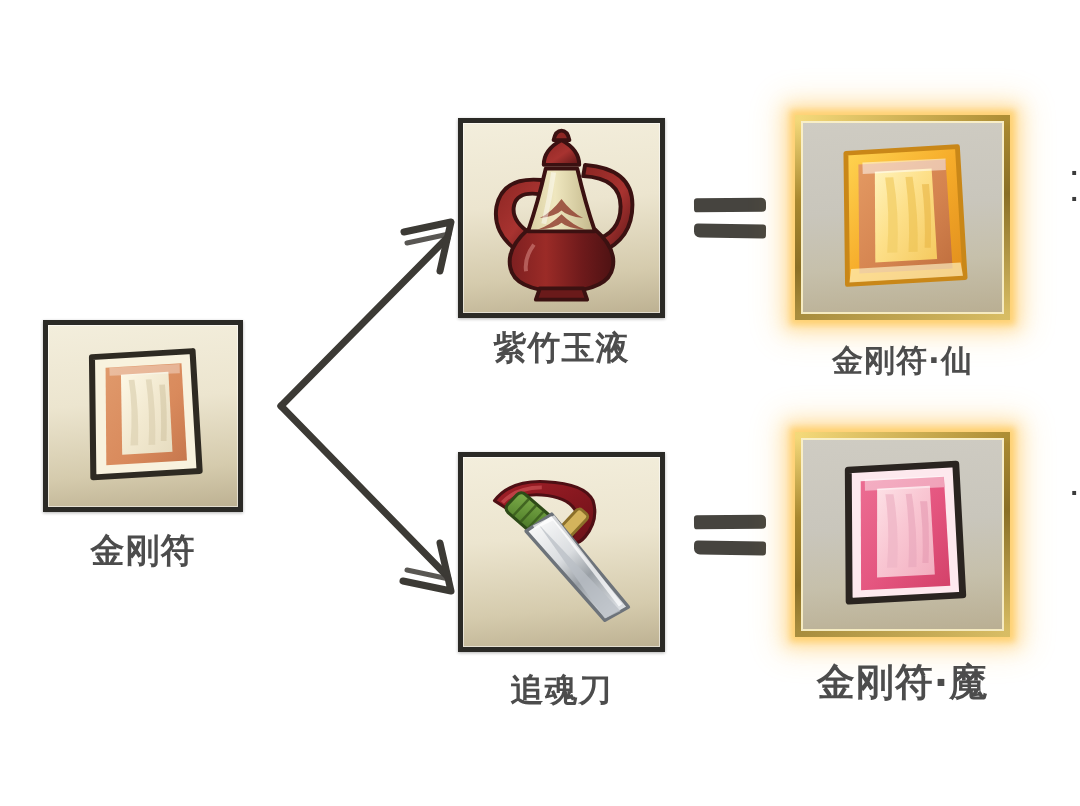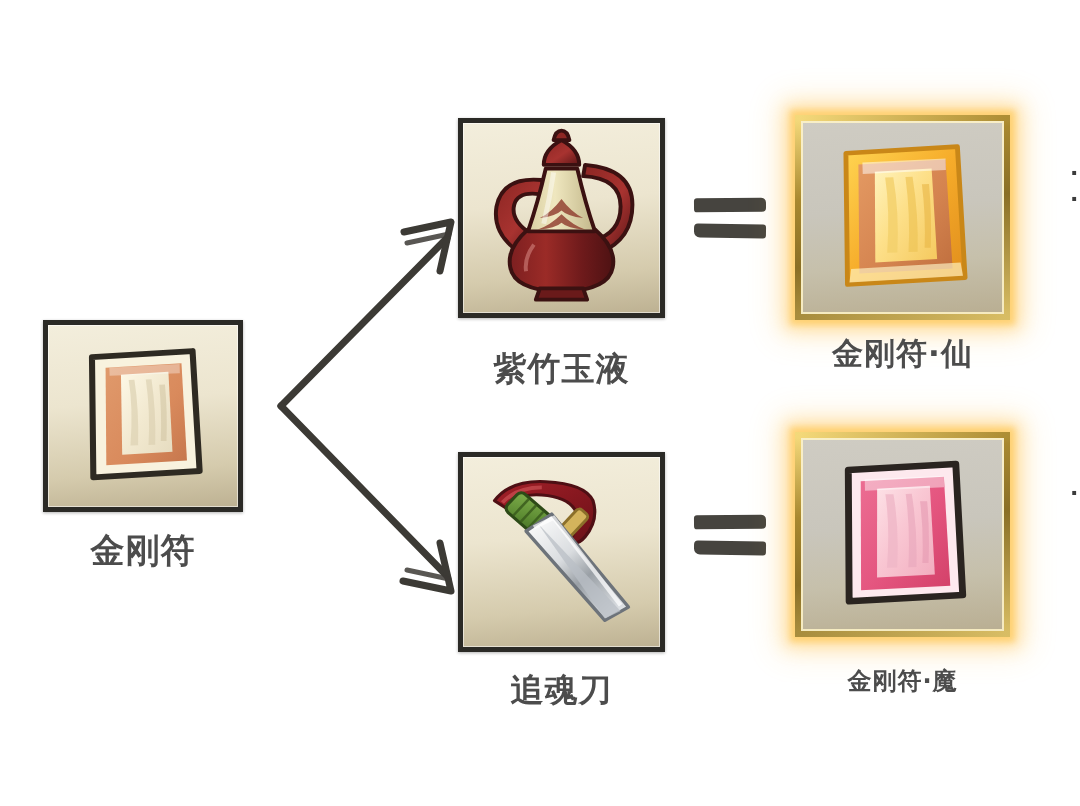--- a/index.html
+++ b/index.html
@@ -193,21 +193,21 @@
           </g>
           <g fill="#8e3a2c" opacity="0.8">
             <path d="M50,40 q-5,7 -11,10 q8,-1 11,-4 q3,3 11,4 q-6,-3 -11,-10z"></path>
             <path d="M50,48 q-6,6 -12,8 q9,-0.5 12,-3.5 q3,3 12,3.5 q-6,-2 -12,-8z"></path>
           </g>
           <path d="M46,26 Q44,40 41,53" stroke="#ffffff" stroke-width="2.5" opacity="0.45" fill="none"></path>
           <path d="M36,64 Q31,71 32,78" stroke="#e8a29c" stroke-width="2" opacity="0.45" fill="none"></path>
         </svg>
       </div>
     </div>
-    <div class="node-label" id="label-ing-0" style="top: 229px; font-size: 33px;">紫竹玉液</div>
+    <div class="node-label" id="label-ing-0" style="top: 208px; font-size: 33px;">紫竹玉液</div>
   </div>
 
   <div class="equals" id="eq-0" style="left: 694px; top: 197.5px;">
     <div class="bar b1"></div>
     <div class="bar b2"></div>
   </div>
 
   <div class="node" id="node-res-0" style="left: 795px; top: 115px; width: 215px; height: 205px;">
     <div class="slot glow" id="slot-res-0" style="width: 215px; height: 205px;">
       <div class="art">
@@ -235,21 +235,21 @@
             <path d="M37,26 L65,25 L66.5,72 L36,73 Z" fill="url(#tGoldPaper)"></path>
             <path d="M42,29 Q44,46 42,68 L47,68 Q48.5,47 46,29 Z" fill="#f2cf6a" opacity="0.8"></path>
             <path d="M52,29 Q54,49 52.5,68 L57,68 Q58,49 55.5,29 Z" fill="#eec557" opacity="0.7"></path>
             <path d="M60,33 Q61.5,49 60.5,66 L63.5,66 Q64.5,49 63.5,33 Z" fill="#e9b94a" opacity="0.65"></path>
             <path d="M31,21 L72,20 L72,26 L31,27 Z" fill="#ffffff" opacity="0.5"></path>
             <path d="M24,76 L78,74 L79,81 L23,83 Z" fill="#fff6c8" opacity="0.65"></path>
           </g>
         </svg>
       </div>
     </div>
-    <div class="node-label" id="label-res-0" style="top: 218px; font-size: 31px;">金刚符·仙</div>
+    <div class="node-label" id="label-res-0" style="top: 225px; font-size: 31px;">金刚符·仙</div>
   </div>
 
   <div class="node" id="node-ing-1" style="left: 458px; top: 452px; width: 207px; height: 200px;">
     <div class="slot plain" id="slot-ing-1" style="width: 207px; height: 200px;">
       <div class="art">
         <svg viewBox="0 0 100 100" preserveAspectRatio="none">
           <defs>
             <linearGradient id="bladeGrad" x1="0.1" y1="0" x2="0.9" y2="1">
               <stop offset="0%" stop-color="#fcfcfc"></stop>
               <stop offset="38%" stop-color="#dadde0"></stop>
@@ -320,21 +320,21 @@
             <path d="M30,22 L71,20.5 L73,77 L29,78.5 Z" fill="url(#tPinkBand)"></path>
             <path d="M38,26 L64,25 L65.5,71 L37,72 Z" fill="url(#tPinkPaper)"></path>
             <path d="M42,29 Q44,46 42,67 L47,67 Q48.5,47 46,29 Z" fill="#efb7c7" opacity="0.8"></path>
             <path d="M52,29 Q54,48 52.5,67 L56.5,67 Q57.5,48 55,29 Z" fill="#eaa9bd" opacity="0.7"></path>
             <path d="M59,33 Q60.5,48 59.5,65 L62.5,65 Q63.5,48 62.5,33 Z" fill="#e69db4" opacity="0.65"></path>
             <path d="M32,21 L71,20 L71,26 L32,27 Z" fill="#ffffff" opacity="0.45"></path>
           </g>
         </svg>
       </div>
     </div>
-    <div class="node-label" id="label-res-1" style="top: 225px; font-size: 24px; margin-top: 8px;">金刚符·魔</div>
+    <div class="node-label" id="label-res-1" style="top: 225px; font-size: 38px;">金刚符·魔</div>
   </div>
 
   <svg class="connector" viewBox="0 0 1080 806">
     <g stroke="#3c3a35" fill="none" stroke-linecap="round" stroke-linejoin="round">
 
       <path d="M281,406 L447,238" stroke-width="7"></path>
 
       <path d="M281,406 L447,576" stroke-width="7"></path>
     </g>
 

